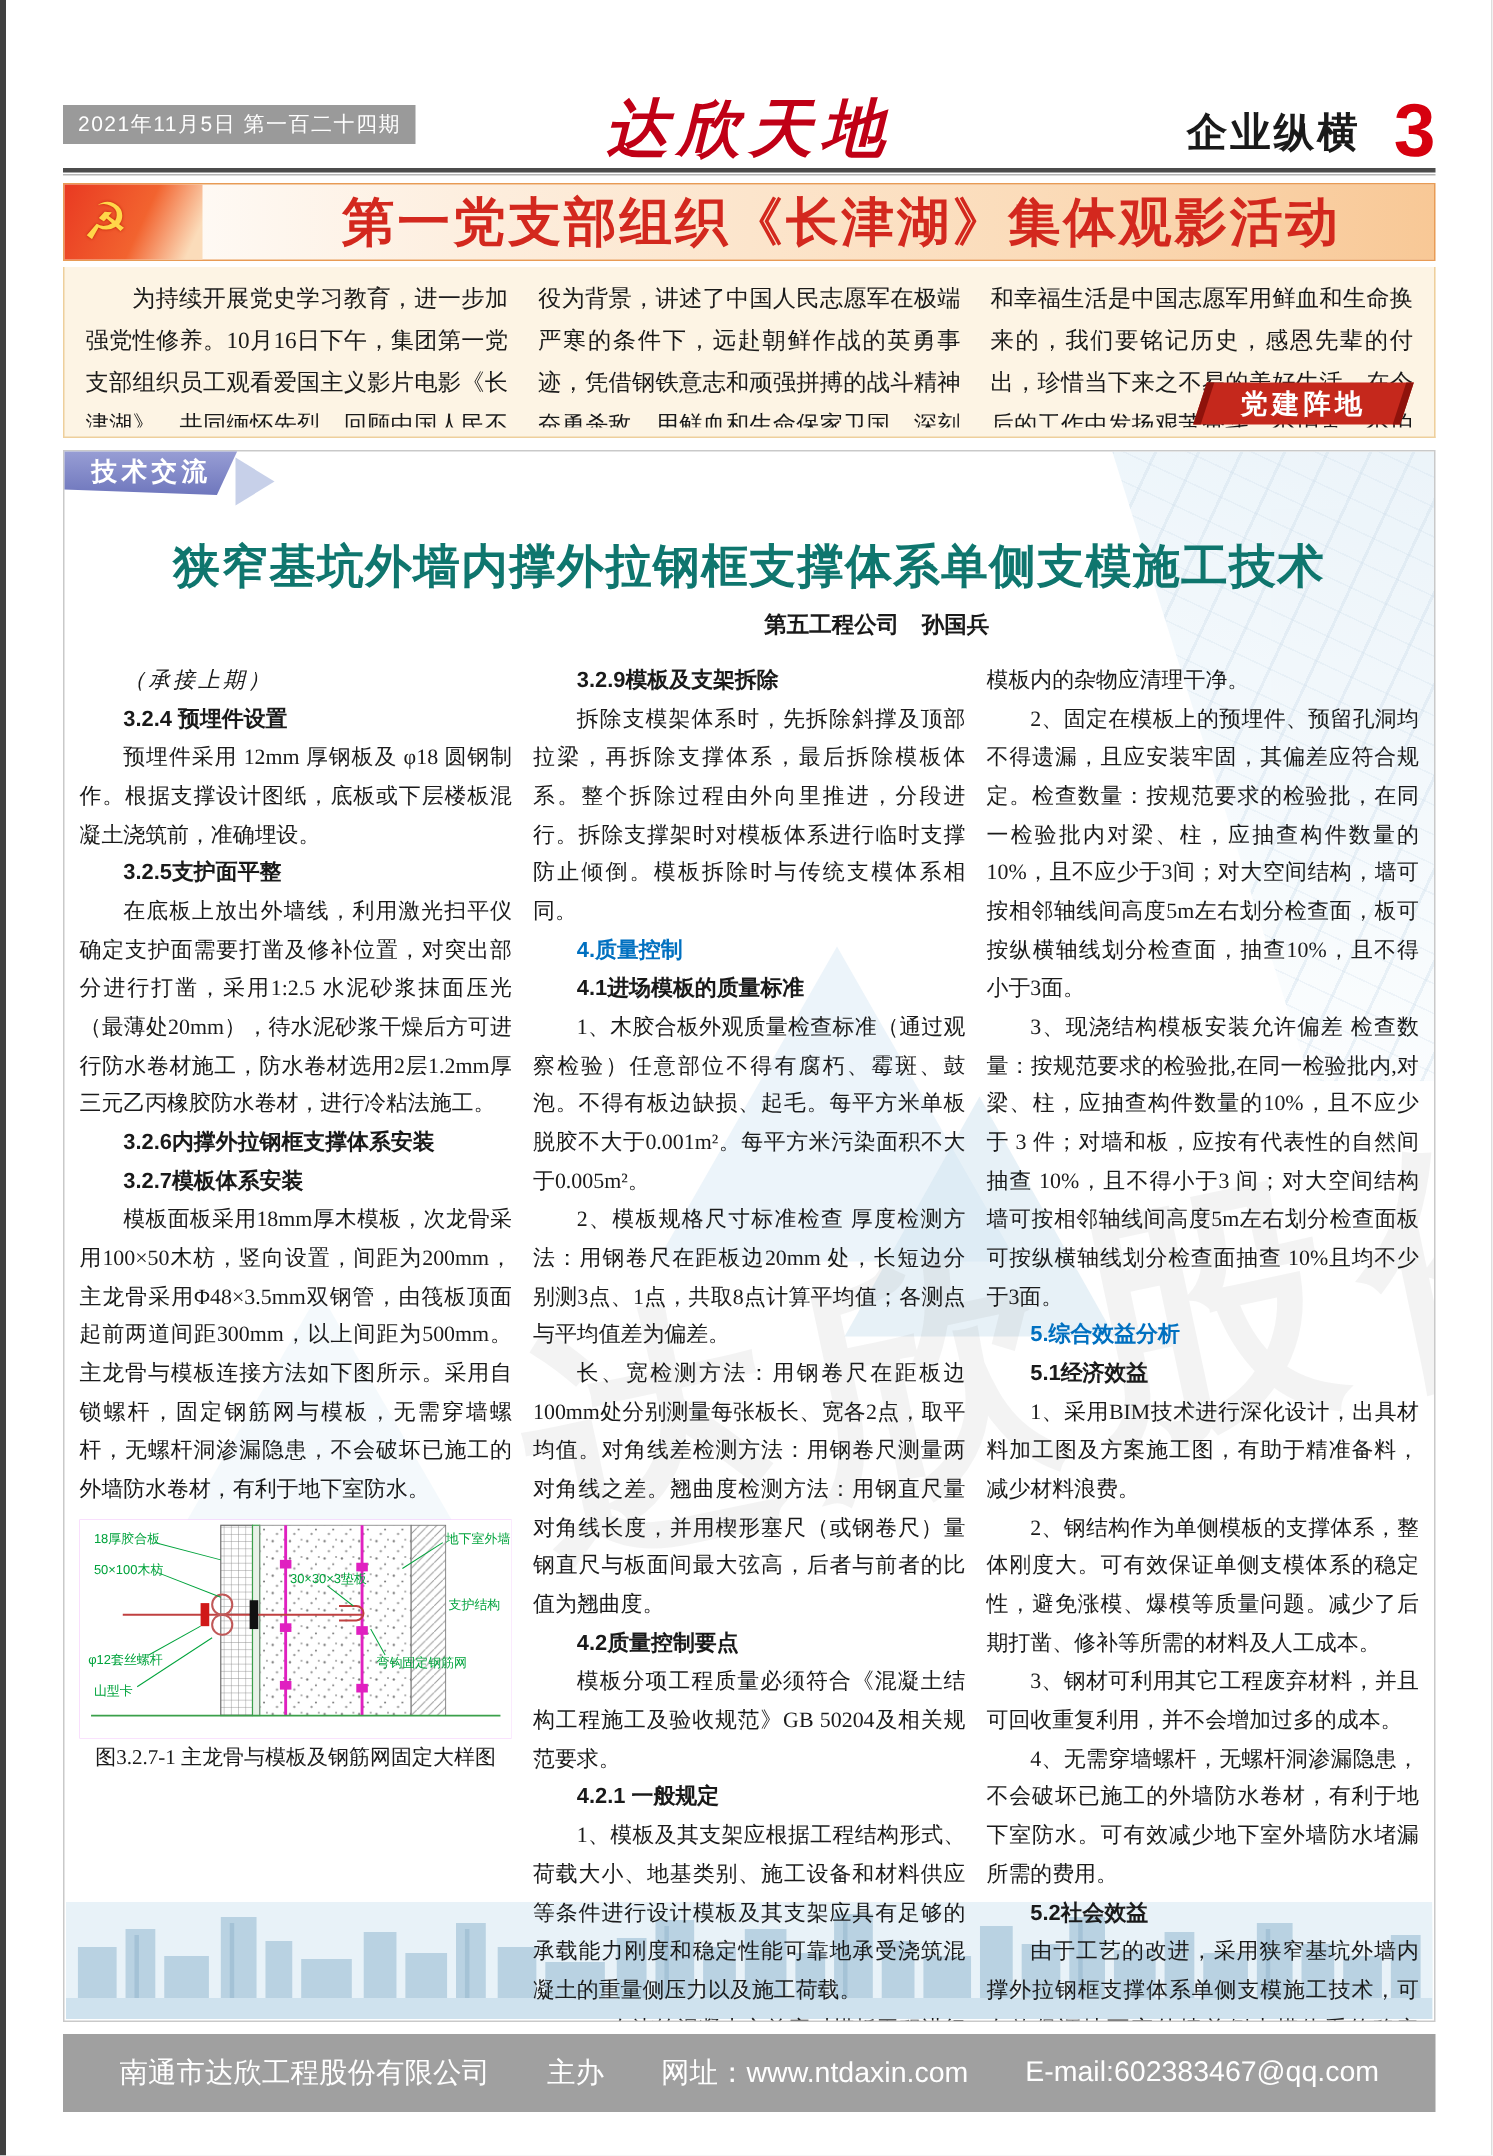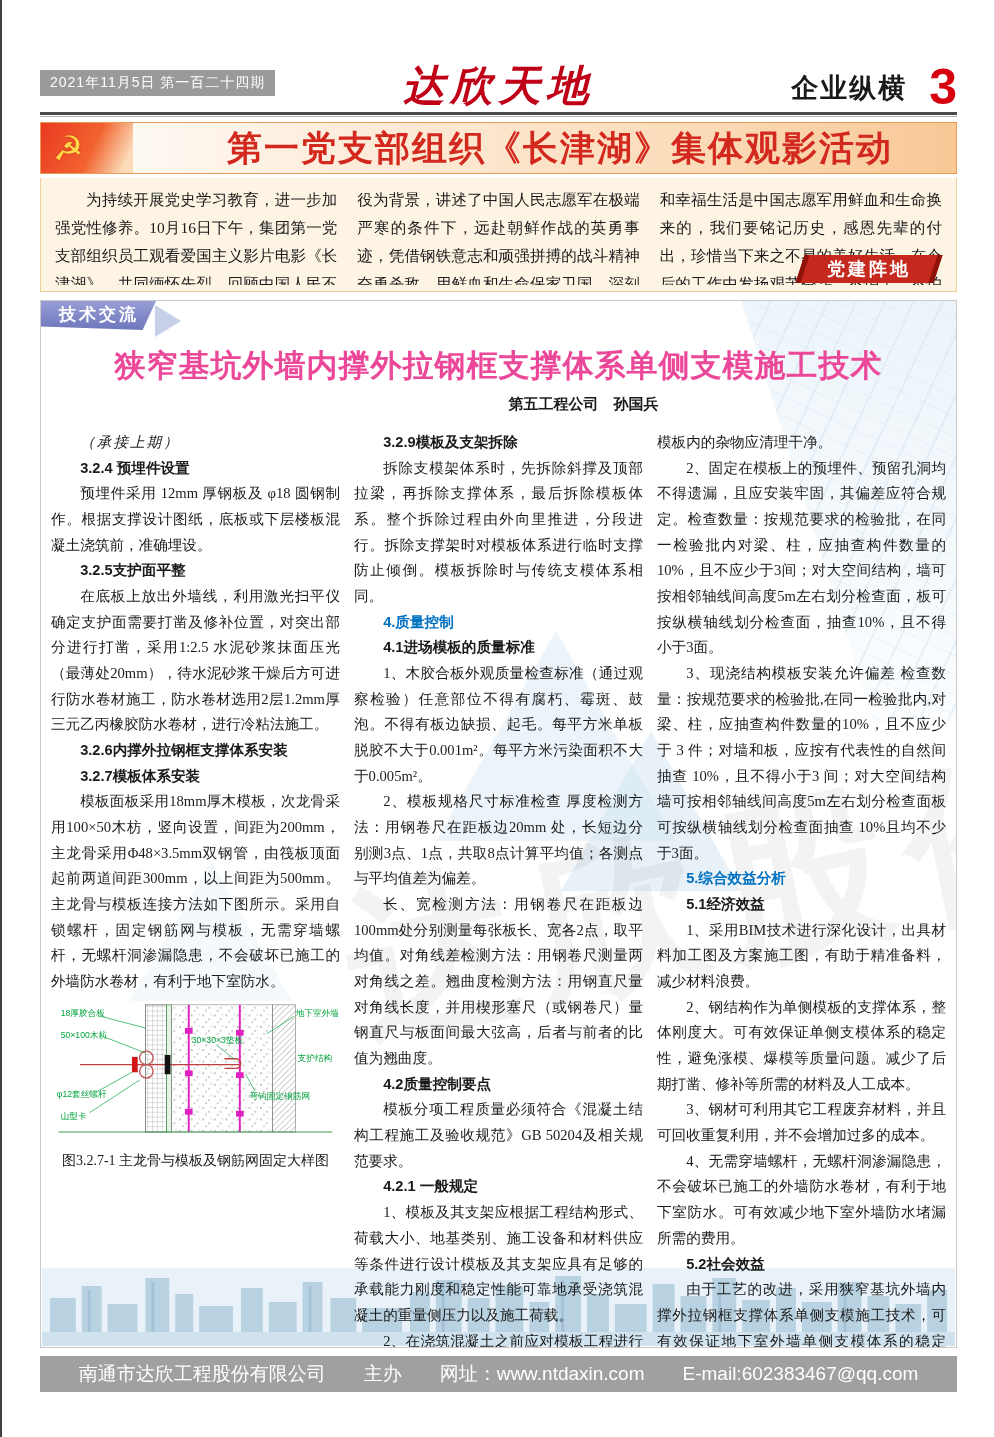--- a/index.html
+++ b/index.html
@@ -1,19 +1,19 @@
 <!DOCTYPE html>
 <html><head>
 <meta charset="utf-8">
 <style>
   * { margin:0; padding:0; box-sizing:border-box; }
   html,body { width:995px; background:#f2f2f2; }
   body { font-family:"Liberation Serif","DejaVu Serif",serif; color:#1a1a1a; }
   .page { position:relative; width:995px; height:1437px; background:#fff; overflow:hidden;
-          border-left:2px solid #404040; border-right:1px solid #ddd; }
+          border-left:4px solid #404040; border-right:1px solid #ddd; }
 
   
   .hdr { position:absolute; left:38px; right:37px; top:58px; height:50px; }
   .hdr-date { position:absolute; left:0; top:12px; background:#9a9a9a; color:#fff;
               font-family:"Liberation Sans",sans-serif; font-size:14px; padding:4px 10px; letter-spacing:1px; }
   .hdr-masthead { position:absolute; left:50%; transform:translateX(-50%); top:0;
               font-size:42px; font-weight:bold; font-style:italic; color:#c00016;
               font-family:"DejaVu Serif",serif; letter-spacing:6px; }
   .hdr-right { position:absolute; right:0; top:4px; display:flex; align-items:flex-start; gap:22px; }
   .hdr-section { font-size:27px; font-weight:bold; font-family:"Liberation Serif",serif; letter-spacing:2px; margin-top:8px; }
@@ -59,22 +59,22 @@
   .tri3 { left:60px; top:560px; border-left:110px solid transparent; border-right:110px solid transparent; border-bottom:190px solid #e3f0f8; opacity:.4; }
   .wm { position:absolute; left:300px; top:480px; font-size:170px; font-weight:bold; color:rgba(140,140,140,.10);
         font-family:"Liberation Sans",sans-serif; transform:rotate(-12deg); letter-spacing:20px; white-space:nowrap; }
 
   .tech-badge { position:absolute; left:-4px; top:-2px; z-index:5; }
   .tech-badge .rib { display:inline-block; background:linear-gradient(180deg,#9aa0d6,#6f77bd);
         color:#fff; font-family:"Liberation Sans",sans-serif; font-weight:bold; font-size:17px;
         padding:4px 18px 4px 22px; letter-spacing:3px; clip-path:polygon(0 0,100% 0,88% 100%,0 88%); }
   .tech-badge .arr { position:absolute; left:118px; top:6px; width:0; height:0;
         border-top:16px solid transparent; border-bottom:16px solid transparent; border-left:26px solid #b9c4e4; opacity:.8; }
-  .tech-title { position:relative; z-index:2; margin-top:44px; text-align:center;
-        font-family:"Liberation Sans",sans-serif; font-weight:bold; font-size:31px; color:#ec4899; letter-spacing:1px; }
+  .tech-title { position:relative; z-index:2; margin-top:56px; text-align:center;
+        font-family:"Liberation Sans",sans-serif; font-weight:bold; font-size:31px; color:#0f766e; letter-spacing:1px; }
   .tech-byline { position:relative; z-index:2; text-align:center; margin:8px 0 10px 170px;
         font-size:15px; font-weight:bold; font-family:Liberation Serif, serif; }
 
   .tech-cols { position:relative; z-index:2; display:flex; gap:14px; padding:6px 10px 0; }
   .tcol { flex:1; font-size:14.6px; line-height:1.76; text-align:justify; }
   .tcol p { text-indent:2em; }
   .tcol p.cont { text-indent:0; }
   .tcol p.h { font-family:Liberation Sans, sans-serif; font-weight:bold; }
   .tcol p.hblue { font-family:"Liberation Sans",sans-serif; font-weight:bold; color:#0070c0; }
   .tcol p.lead { font-style:italic; letter-spacing:2px; }
@@ -82,21 +82,21 @@
 
   .fig { margin:6px 0 2px; background:#f0abfc; }
   .fig svg { display:block; width:100%; height:auto; }
 
   
   .city { position:absolute; left:1px; right:1px; bottom:1px; height:78px; z-index:1; overflow:hidden;
           background:linear-gradient(180deg,rgba(255,255,255,0) 0,#eaf3f8 30%,#dcebf3 100%); }
   .city svg { display:block; width:100%; height:78px; }
 
   
-  .footer { position:absolute; left:38px; right:37px; top:1356px; height:36px; background:#a0a0a0;
+  .footer { position:absolute; left:38px; right:37px; top:1356px; height:52px; background:#a0a0a0;
             color:#fff; display:flex; align-items:center; justify-content:center; gap:38px;
             font-family:"Liberation Sans",sans-serif; font-size:19px; }
   .footer span { white-space:nowrap; }
 </style>
 </head>
 <body>
 
 <div class="page">
 
   <div class="hdr">

